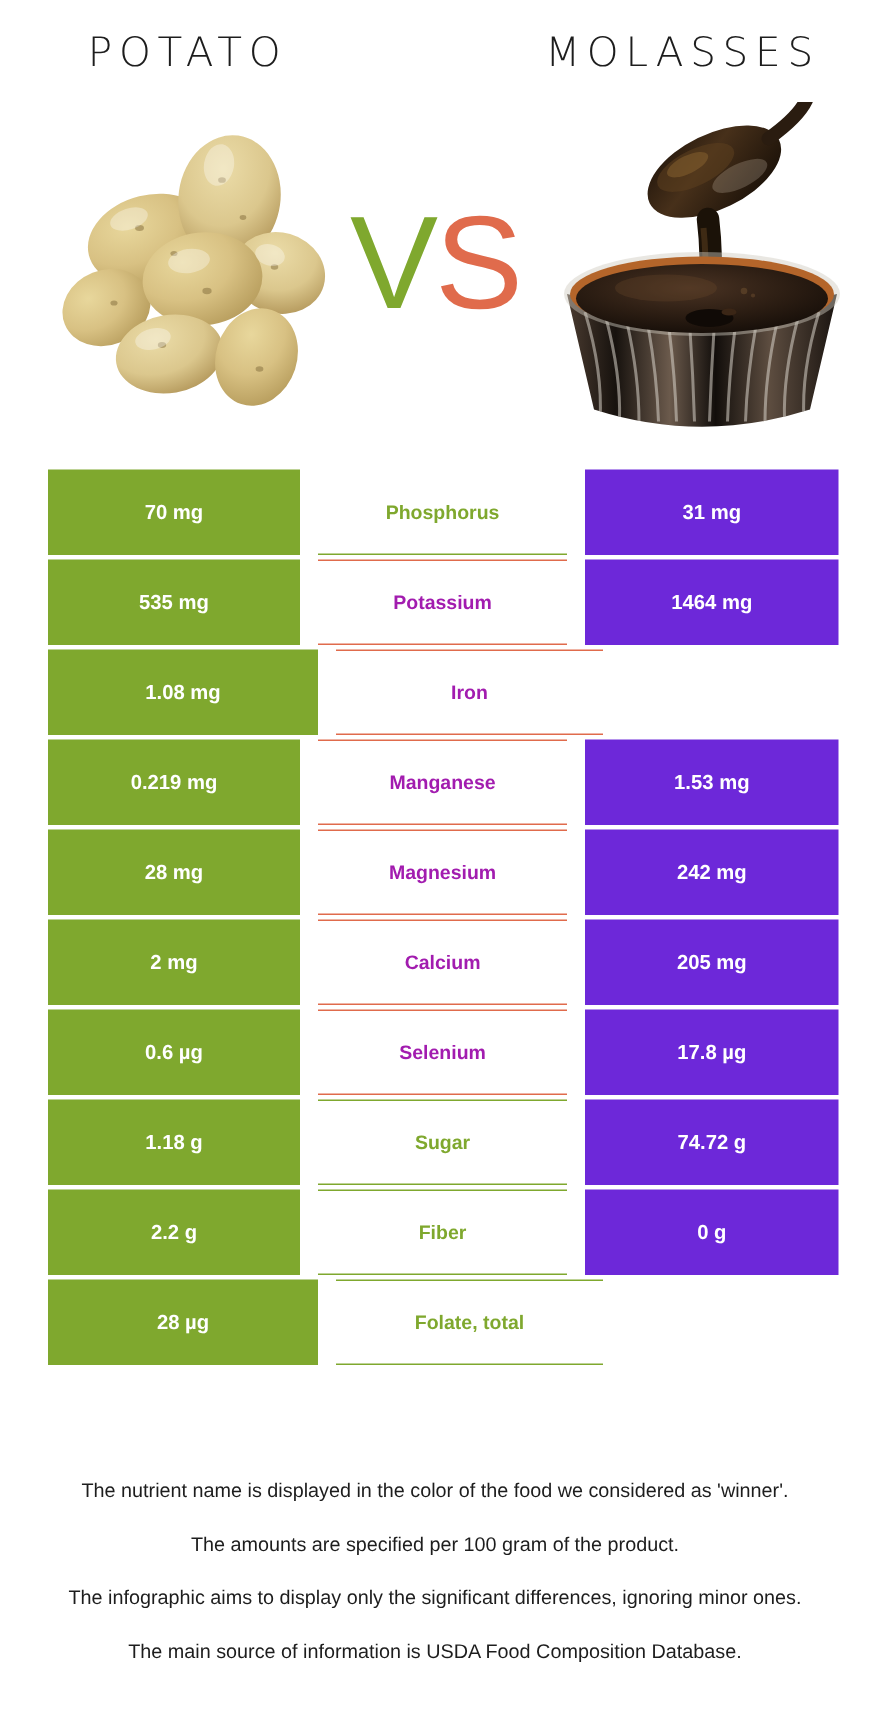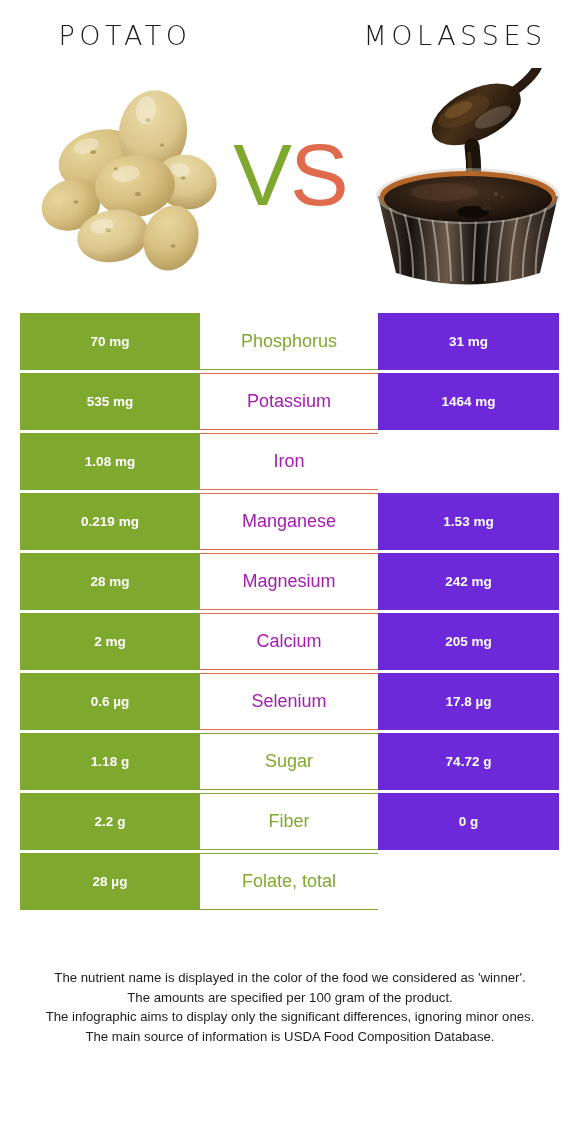--- a/index.html
+++ b/index.html
@@ -29,39 +29,39 @@
     font-family:"Liberation Sans","DejaVu Sans",sans-serif;
     font-size:88px;font-weight:400;line-height:1;letter-spacing:-2px;
   }
   #vs-wrap .v{color:#7FA82E;}
   #vs-wrap .s{color:#E06B4C;}
   
   #table{position:absolute;left:20px;top:313px;width:539px;}
   .row{display:flex;height:57px;margin-bottom:3px;}
   .cell{
     display:flex;align-items:center;justify-content:center;
-    font-size:13.5px;font-weight:600;box-sizing:border-box;
+    font-size:13.5px;font-weight:600;box-sizing:border-box;margin-left:12px;
   }
   .cell.left{width:180px;background:#7FA82E;color:#ffffff;}
   .cell.right{width:181px;background:#6d28d9;color:#ffffff;}
   .cell.mid{
     width:178px;background:#ffffff;
-    font-size:18px;font-weight:400;
+    font-size:13px;font-weight:700;
     border-top:1px solid transparent;border-bottom:1px solid transparent;text-align:right;
   }
   .cell.mid.green{color:#7FA82E;border-top-color:#7FA82E;border-bottom-color:#7FA82E;}
   .cell.mid.orange{color:#a21caf;border-top-color:#E06B4C;border-bottom-color:#E06B4C;}
   .row:first-child .cell.mid{border-top-color:transparent;}
   
   #footer{
     position:absolute;left:20px;top:968px;width:540px;
     text-align:center;color:#1d1d1d;
     font-size:13.2px;line-height:19.5px;
   }
-  #footer p{margin:0;}
+  #footer p{margin:16px;}
 </style>
 </head>
 <body>
 
 <div id="hero">
 
   <div class="food-title" id="title-left">Potato</div>
 
   <div class="food-title" id="title-right">Molasses</div>
 

